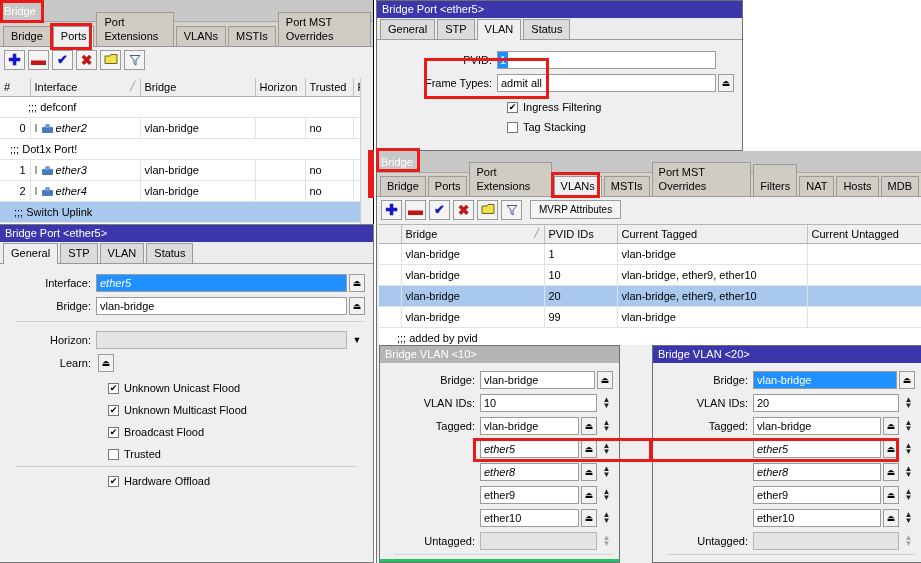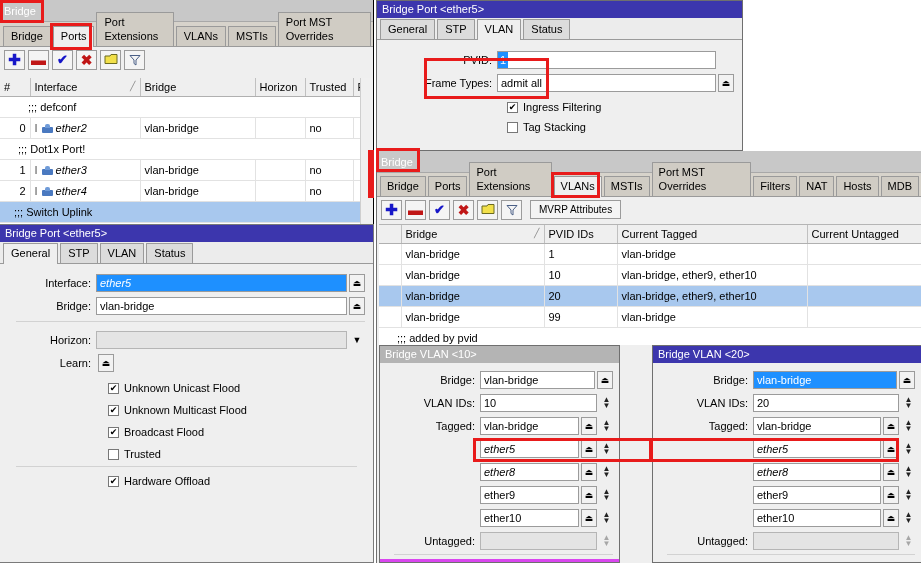--- a/index.html
+++ b/index.html
@@ -146,21 +146,21 @@
           </tr>
         <tr>
           <td class="num">0</td>
           <td><span style="color:#555;margin-right:4px;">I</span><span class="portico"></span><span class="itf">ether2</span></td>
           <td>vlan-bridge</td>
           <td></td>
           <td>no</td>
           <td></td>
         </tr>
         <tr class="cmt">
-            <td colspan="6" style="padding-left:18px;margin-left:44px;">;;; Dot1x Port!</td>
+            <td colspan="6" style="padding-left:10px;margin-left:44px;">;;; Dot1x Port!</td>
           </tr>
         <tr>
           <td class="num">1</td>
           <td><span style="color:#555;margin-right:4px;">I</span><span class="portico"></span><span class="itf">ether3</span></td>
           <td>vlan-bridge</td>
           <td></td>
           <td>no</td>
           <td></td>
         </tr>
         <tr>
@@ -293,21 +293,21 @@
     <span>Bridge</span>
   </div>
 
   <div class="tabstrip" style="height:24px;background:#d7d3cb;">
     <div class="tab" style="padding:2px 6px 3px 6px;">Bridge</div>
     <div class="tab" style="padding:2px 6px 3px 6px;">Ports</div>
     <div class="tab" style="padding:2px 6px 3px 6px;">Port Extensions</div>
     <div class="tab sel" style="padding:2px 6px 4px 6px;">VLANs</div>
     <div class="tab" style="padding:2px 6px 3px 6px;">MSTIs</div>
     <div class="tab" style="padding:2px 6px 3px 6px;">Port MST Overrides</div>
-    <div class="tab" style="padding:2px 6px 3px 6px;">Filters</div>
+    <div class="tab" style="padding:14px 6px 3px 6px;">Filters</div>
     <div class="tab" style="padding:2px 6px 3px 6px;">NAT</div>
     <div class="tab" style="padding:2px 6px 3px 6px;">Hosts</div>
     <div class="tab" style="padding:2px 6px 3px 6px;">MDB</div>
   </div>
 
   <div class="toolbar">
     <div class="tbtn">
         <span class="ico-plus">✚</span>
       </div>
     <div class="tbtn">
@@ -381,21 +381,21 @@
         </tr>
         <tr class="cmt">
           <td colspan="5" style="padding-left:18px;">;;; added by pvid</td>
         </tr>
 
       </tbody>
     </table>
   </div>
 </div>
 
-<div class="win" style="left:379px;top:345px;width:241px;height:218px;background:#d946ef;border:1px solid #6f6f6f;">
+<div class="win" style="left:379px;top:345px;width:241px;height:218px;background:#22c55e;border:1px solid #6f6f6f;">
   <div class="titlebar inactive">
     <span>Bridge VLAN &lt;10&gt;</span>
   </div>
   <div class="formarea" style="padding-top:7px;padding-right:6px;">
     <div class="frow">
       <div class="flabel" style="width:92px;">Bridge:</div>
       <div class="fin">vlan-bridge</div>
       <div class="drop">⏏</div>
     </div>
     <div class="frow">

